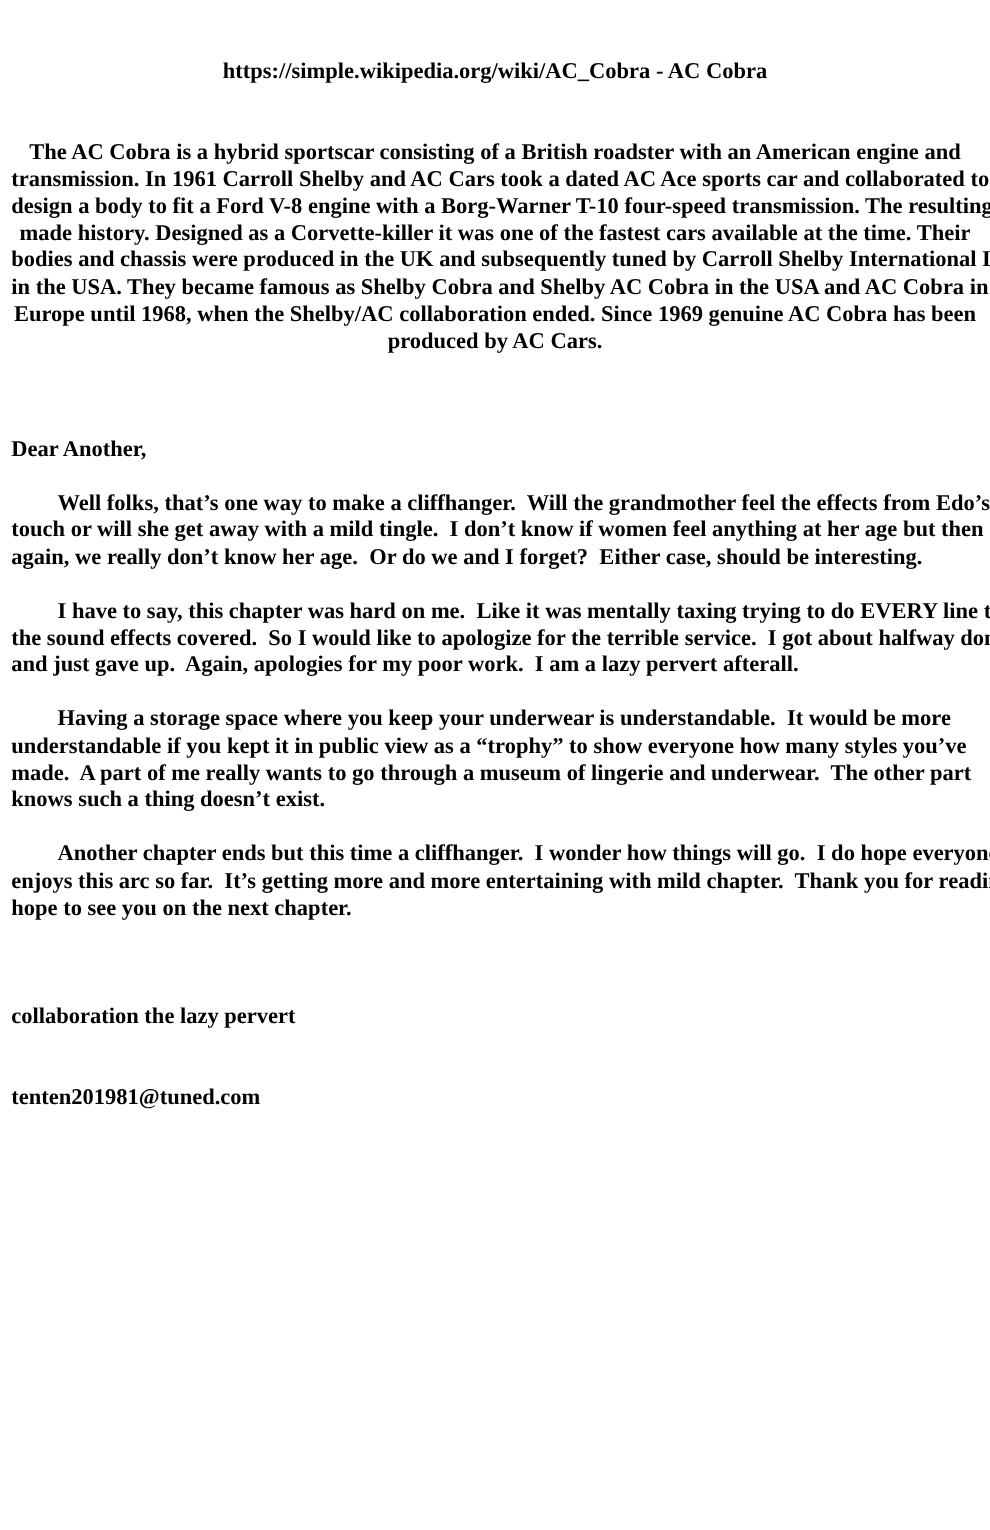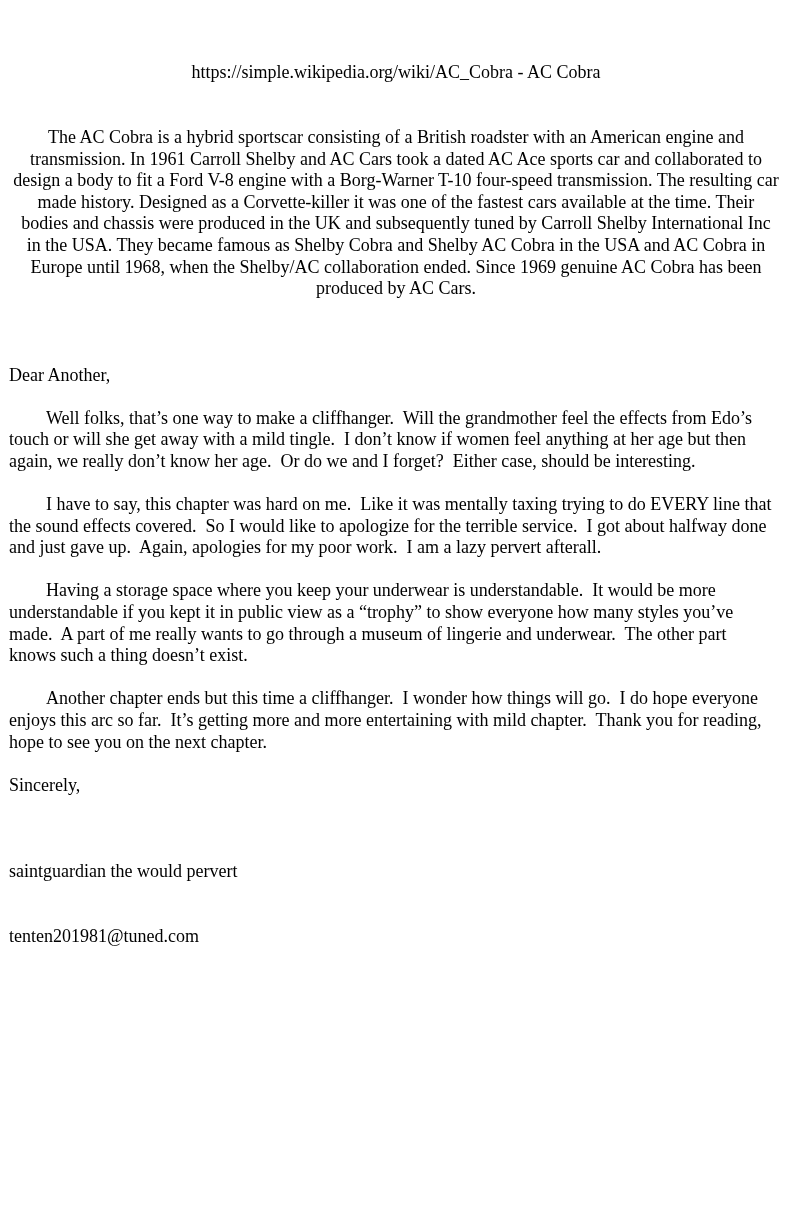--- a/index.html
+++ b/index.html
@@ -10,21 +10,22 @@
     width: 792px;
     height: 1224px;
     background: #ffffff;
     color: #000000;
     font-family: "Liberation Serif", serif;
     font-size: 18px;
     line-height: 21.6px;
     overflow: hidden;
   }
   .page {
-    padding: 19px 9px 0 9px;
+    padding: 3px 9px 0 9px;
+    font-weight: bold;
   }
   .block {
     white-space: pre;
     margin: 0 0 21.6px 0;
   }
   .header-block {
     text-align: center;
   }
   .header-block .line,
   .header-block .lines {
@@ -66,21 +67,20 @@
 
   <div class="block para">Having a storage space where you keep your underwear is understandable.  It would be more
 understandable if you kept it in public view as a “trophy” to show everyone how many styles you’ve
 made.  A part of me really wants to go through a museum of lingerie and underwear.  The other part
 knows such a thing doesn’t exist.</div>
 
   <div class="block para">Another chapter ends but this time a cliffhanger.  I wonder how things will go.  I do hope everyone
 enjoys this arc so far.  It’s getting more and more entertaining with mild chapter.  Thank you for reading,
 hope to see you on the next chapter.</div>
 
-  <div class="block">Sincerely,</div>
 
   <div class="block">
-    <div class="sig-line">saintguardian the would pervert</div>
+    <div class="sig-line">collaboration the lazy pervert</div>
     <div class="sig-line">tenten201981@tuned.com</div>
   </div>
 
 
 </div>
 
 </body></html>

